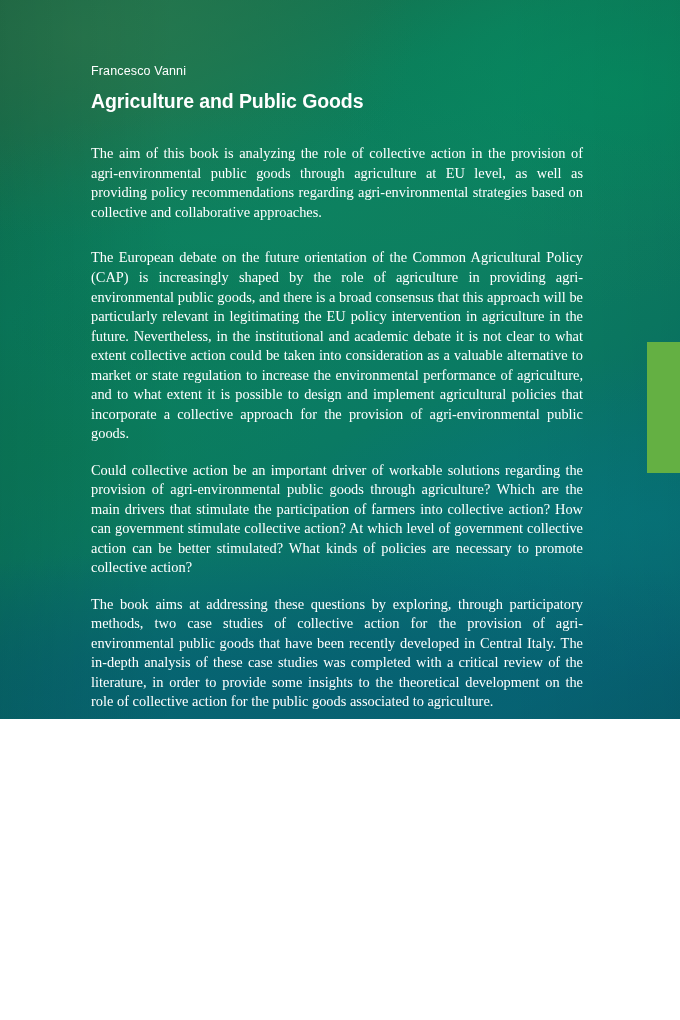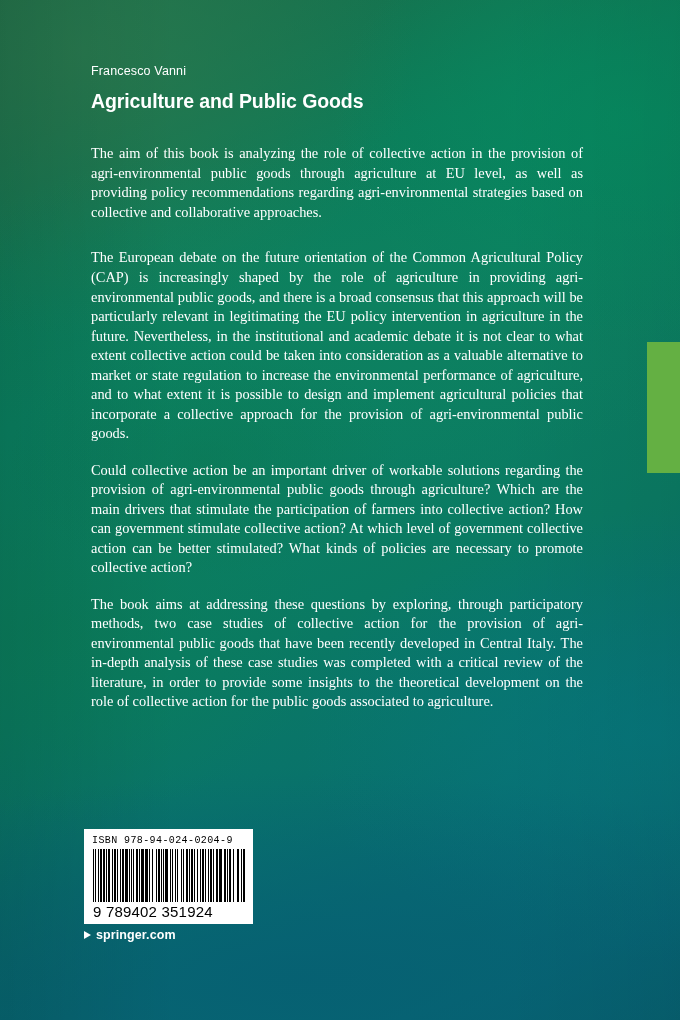--- a/index.html
+++ b/index.html
@@ -7,21 +7,21 @@
     padding: 0;
     background: #ffffff;
   }
   body {
     font-family: "Liberation Sans", sans-serif;
   }
 
   #cover {
     position: relative;
     width: 680px;
-    height: 1020px;
+    height: 719px;
     overflow: hidden;
     background: #0f766e;
   }
 
   
   .bg-layer {
     position: absolute;
     inset: 0;
     pointer-events: none;
   }

